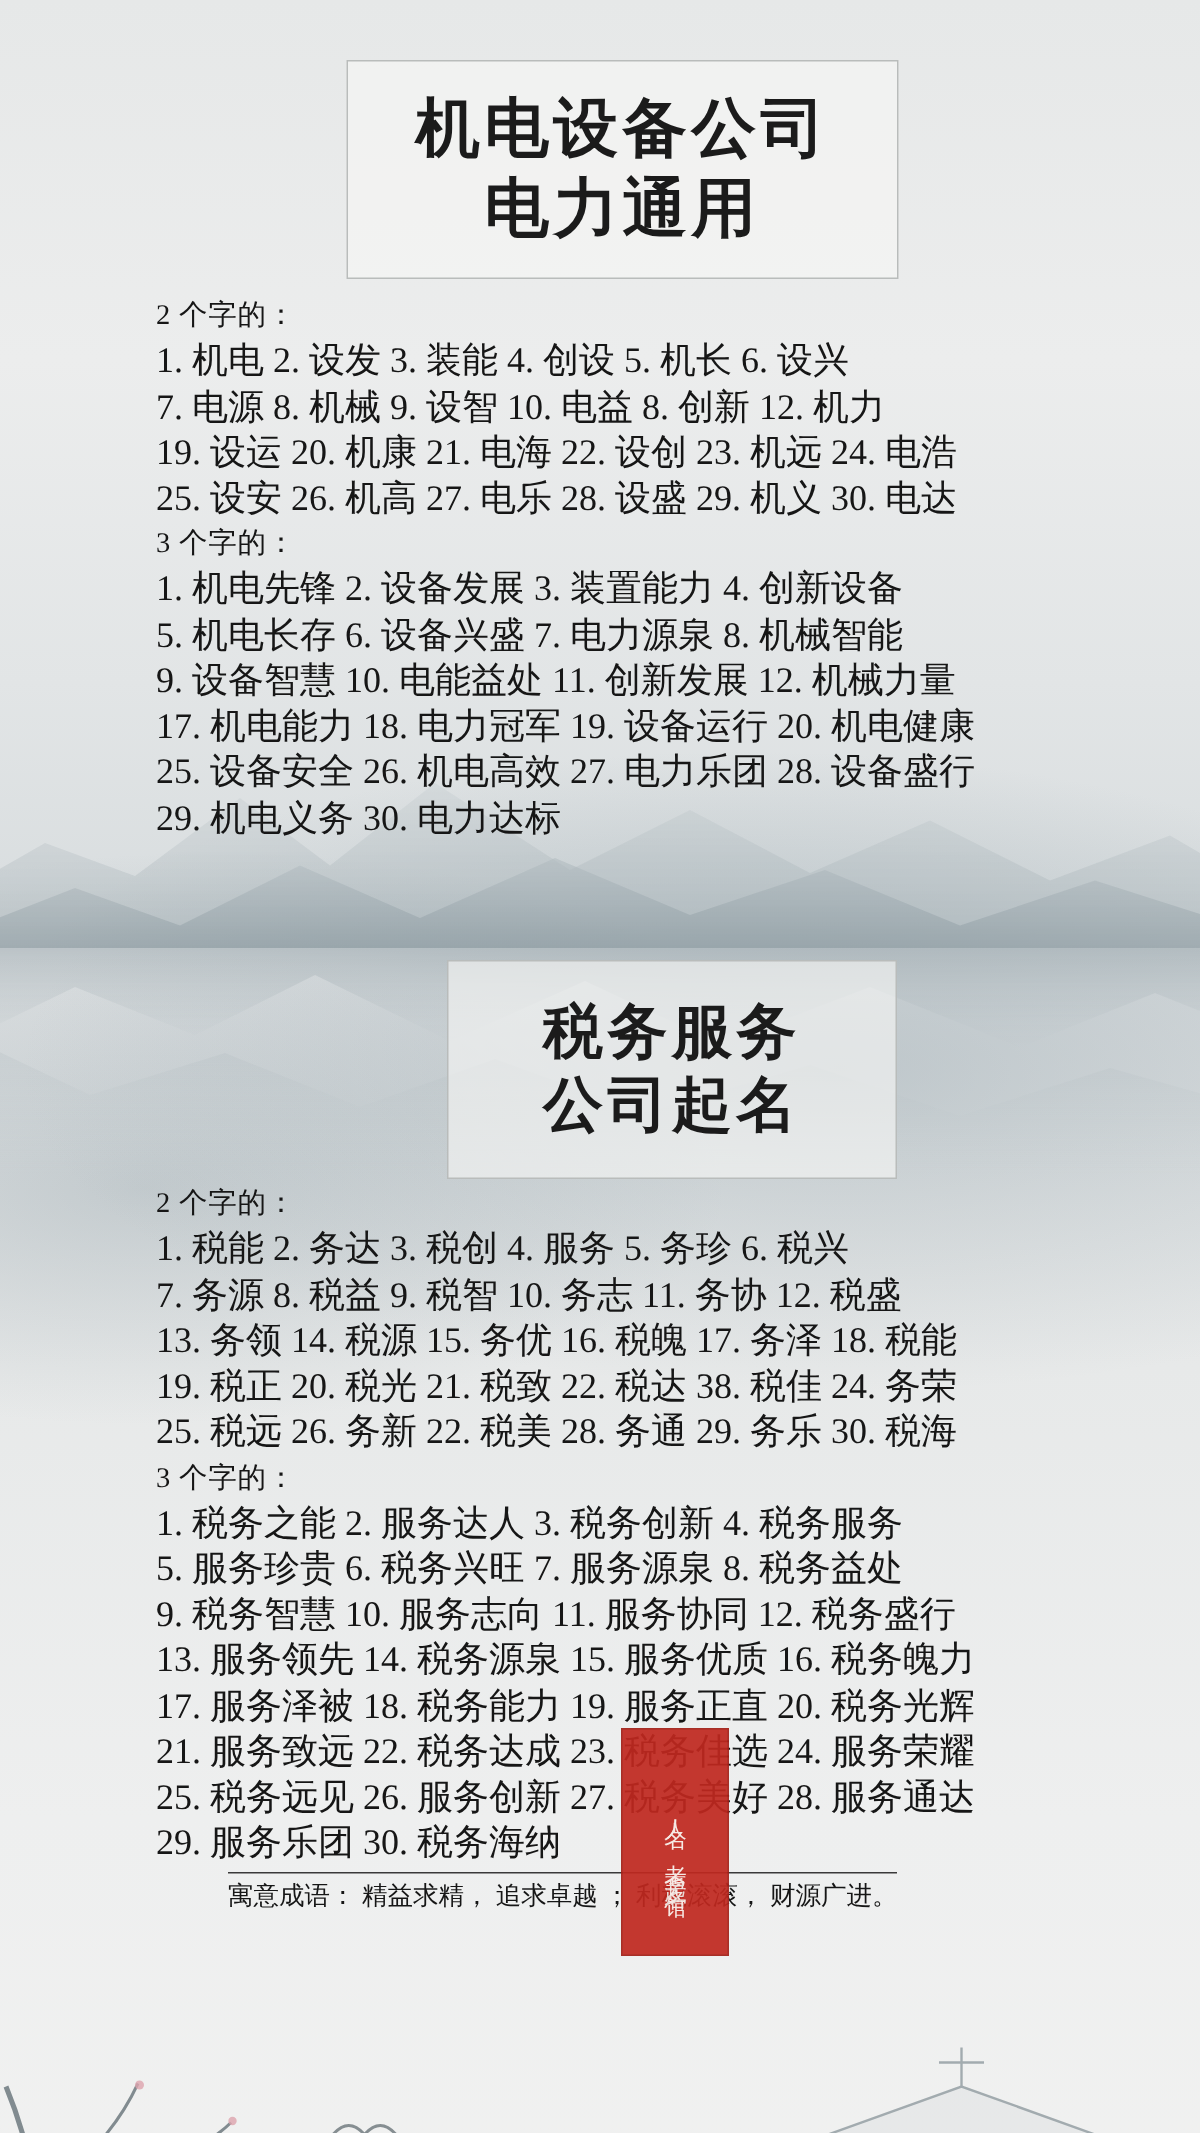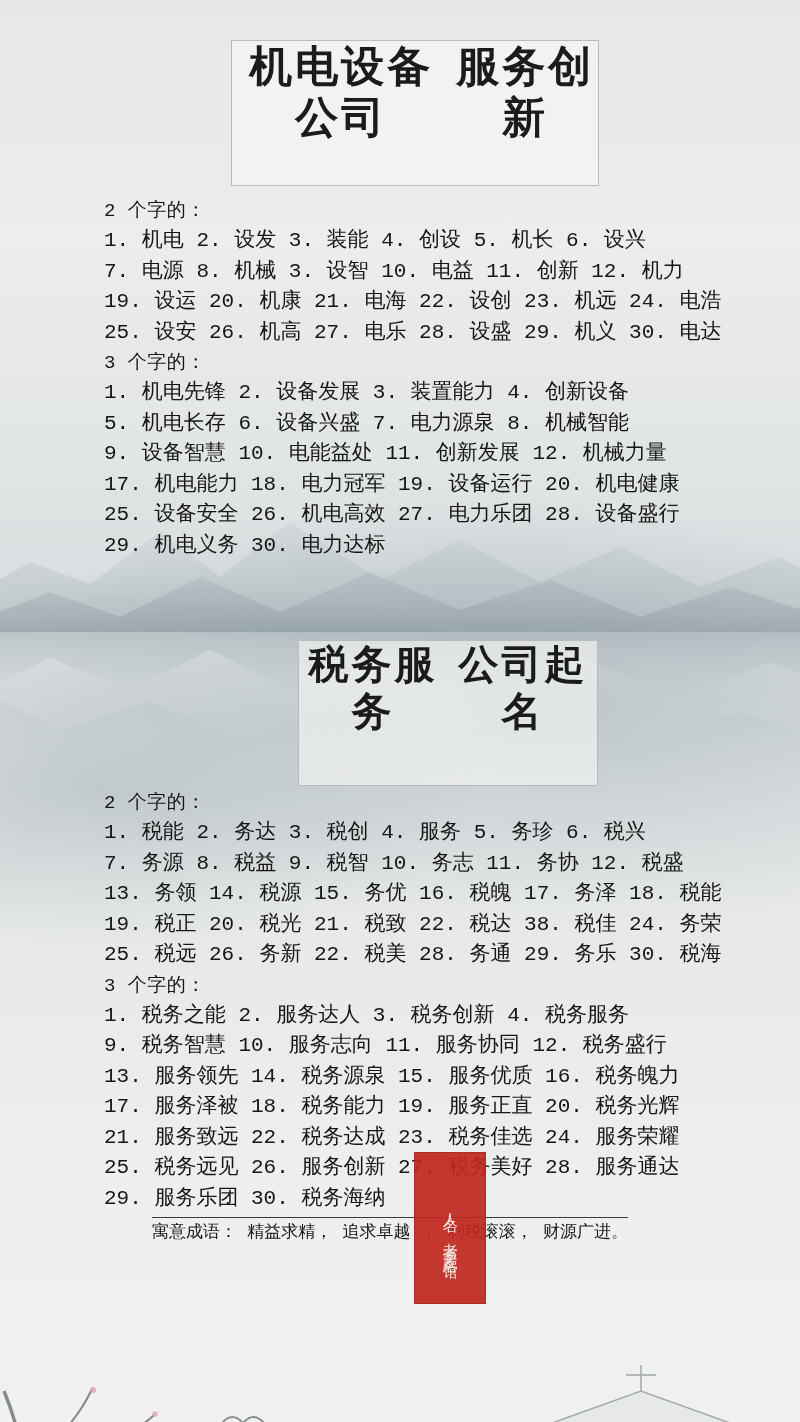--- a/index.html
+++ b/index.html
@@ -57,53 +57,53 @@
     opacity: 0.5;
   }
 
   
   .title-box {
     position: absolute;
     background: rgba(247,247,246,0.62);
     border: 1px solid #b9bcbb;
     text-align: center;
     display: flex;
-    flex-direction: row;
+    flex-direction: column;
     justify-content: center;
     gap: 2px;
   }
   .title-box .tline {
     font-family: "DejaVu Sans", sans-serif;
     font-weight: bold;
     color: #1b1b1b;
     letter-spacing: 3px;
     line-height: 1.18;
   }
   #title-top { left: 231px; top: 40px; width: 368px; height: 146px; }
   #title-top .tline { font-size: 43px; }
   #title-bottom { left: 298px; top: 640px; width: 300px; height: 146px; }
   #title-bottom .tline { font-size: 40px; }
 
   
   .content {
     position: absolute;
     color: #161616;
-    font-family: Liberation Mono, monospace;
+    font-family: Liberation Serif, serif;
   }
   #content-top { left: 104px; top: 196px; width: 616px; }
   #content-bottom { left: 104px; top: 788px; width: 616px; }
 
   .section-head {
     font-size: 19px;
     line-height: 30px;
     font-weight: normal;
     letter-spacing: 0.5px;
   }
   .list-line {
-    font-size: 21px;
+    font-size: 24px;
     line-height: 30.5px;
     white-space: nowrap;
     letter-spacing: 0px;
   }
   .idiom {
     margin-top: 3px;
     font-size: 17px;
     line-height: 26px;
     border-top: 1px solid #3a3a3a;
     display: inline-block;
@@ -159,27 +159,27 @@
           <stop offset="0%" stop-color="#b6c0c4" stop-opacity="0.4"></stop>
           <stop offset="100%" stop-color="#8b999f" stop-opacity="0.6"></stop>
         </linearGradient>
       </defs>
       <path d="M0 190 L70 150 L130 172 L200 120 L260 165 L330 110 L420 168 L500 128 L580 170 L660 135 L740 175 L820 145 L880 180 L880 230 L0 230 Z" fill="url(#mg2)"></path>
       <path d="M0 215 L90 180 L160 205 L240 165 L320 200 L410 160 L500 198 L590 168 L680 205 L770 175 L880 210 L880 230 L0 230 Z" fill="url(#mg1)"></path>
     </svg>
 
     <div class="title-box" id="title-top">
       <div class="tline">机电设备公司</div>
-      <div class="tline">服务创新</div>
+      <div class="tline">电力通用</div>
     </div>
 
     <div class="content" id="content-top">
       <div class="section-head">2 个字的：</div>
       <div class="list-line">1.  机电 2.  设发 3.  装能 4.  创设 5.  机长 6.  设兴</div>
-      <div class="list-line">7.  电源 8.  机械 3.  设智 10.  电益 11.  创新 12.  机力</div>
+      <div class="list-line">7.  电源 8.  机械 9.  设智 10.  电益 8.  创新 12.  机力</div>
       <div class="list-line">19.  设运 20.  机康 21.  电海 22.  设创 23.  机远 24.  电浩</div>
       <div class="list-line">25.  设安 26.  机高 27.  电乐 28.  设盛 29.  机义 30.  电达</div>
 
       <div class="section-head">3 个字的：</div>
       <div class="list-line">1.  机电先锋 2.  设备发展 3.  装置能力 4.  创新设备</div>
       <div class="list-line">5.  机电长存 6.  设备兴盛 7.  电力源泉 8.  机械智能</div>
       <div class="list-line">9.  设备智慧 10.  电能益处 11.  创新发展 12.  机械力量</div>
       <div class="list-line">17.  机电能力 18.  电力冠军 19.  设备运行 20.  机电健康</div>
       <div class="list-line">25.  设备安全 26.  机电高效 27.  电力乐团 28.  设备盛行</div>
       <div class="list-line">29.  机电义务 30.  电力达标</div>
@@ -212,20 +212,21 @@
     <div class="content" id="content-bottom" style="top:156px;">
       <div class="section-head">2 个字的：</div>
       <div class="list-line">1.  税能 2.  务达 3.  税创 4.  服务 5.  务珍 6.  税兴</div>
       <div class="list-line">7.  务源 8.  税益 9.  税智 10.  务志 11.  务协 12.  税盛</div>
       <div class="list-line">13.  务领 14.  税源 15.  务优 16.  税魄 17.  务泽 18.  税能</div>
       <div class="list-line">19.  税正 20.  税光 21.  税致 22.  税达 38.  税佳 24.  务荣</div>
       <div class="list-line">25.  税远 26.  务新 22.  税美 28.  务通 29.  务乐 30.  税海</div>
 
       <div class="section-head">3 个字的：</div>
       <div class="list-line">1.  税务之能 2.  服务达人 3.  税务创新 4.  税务服务</div>
+      <div class="list-line">5.  服务珍贵 6.  税务兴旺 7.  服务源泉 8.  税务益处</div>
       <div class="list-line">9.  税务智慧 10.  服务志向 11.  服务协同 12.  税务盛行</div>
       <div class="list-line">13.  服务领先 14.  税务源泉 15.  服务优质 16.  税务魄力</div>
       <div class="list-line">17.  服务泽被 18.  税务能力 19.  服务正直 20.  税务光辉</div>
       <div class="list-line">21.  服务致远 22.  税务达成 23.  税务佳选 24.  服务荣耀</div>
       <div class="list-line">25.  税务远见 26.  服务创新 27.  税务美好 28.  服务通达</div>
       <div class="list-line">29.  服务乐团 30.  税务海纳</div>
 
       <div class="idiom-wrap" style="padding-left:48px;">
         <div class="idiom">寓意成语： 精益求精，  追求卓越 ； 利税滚滚，  财源广进。</div>
       </div>

